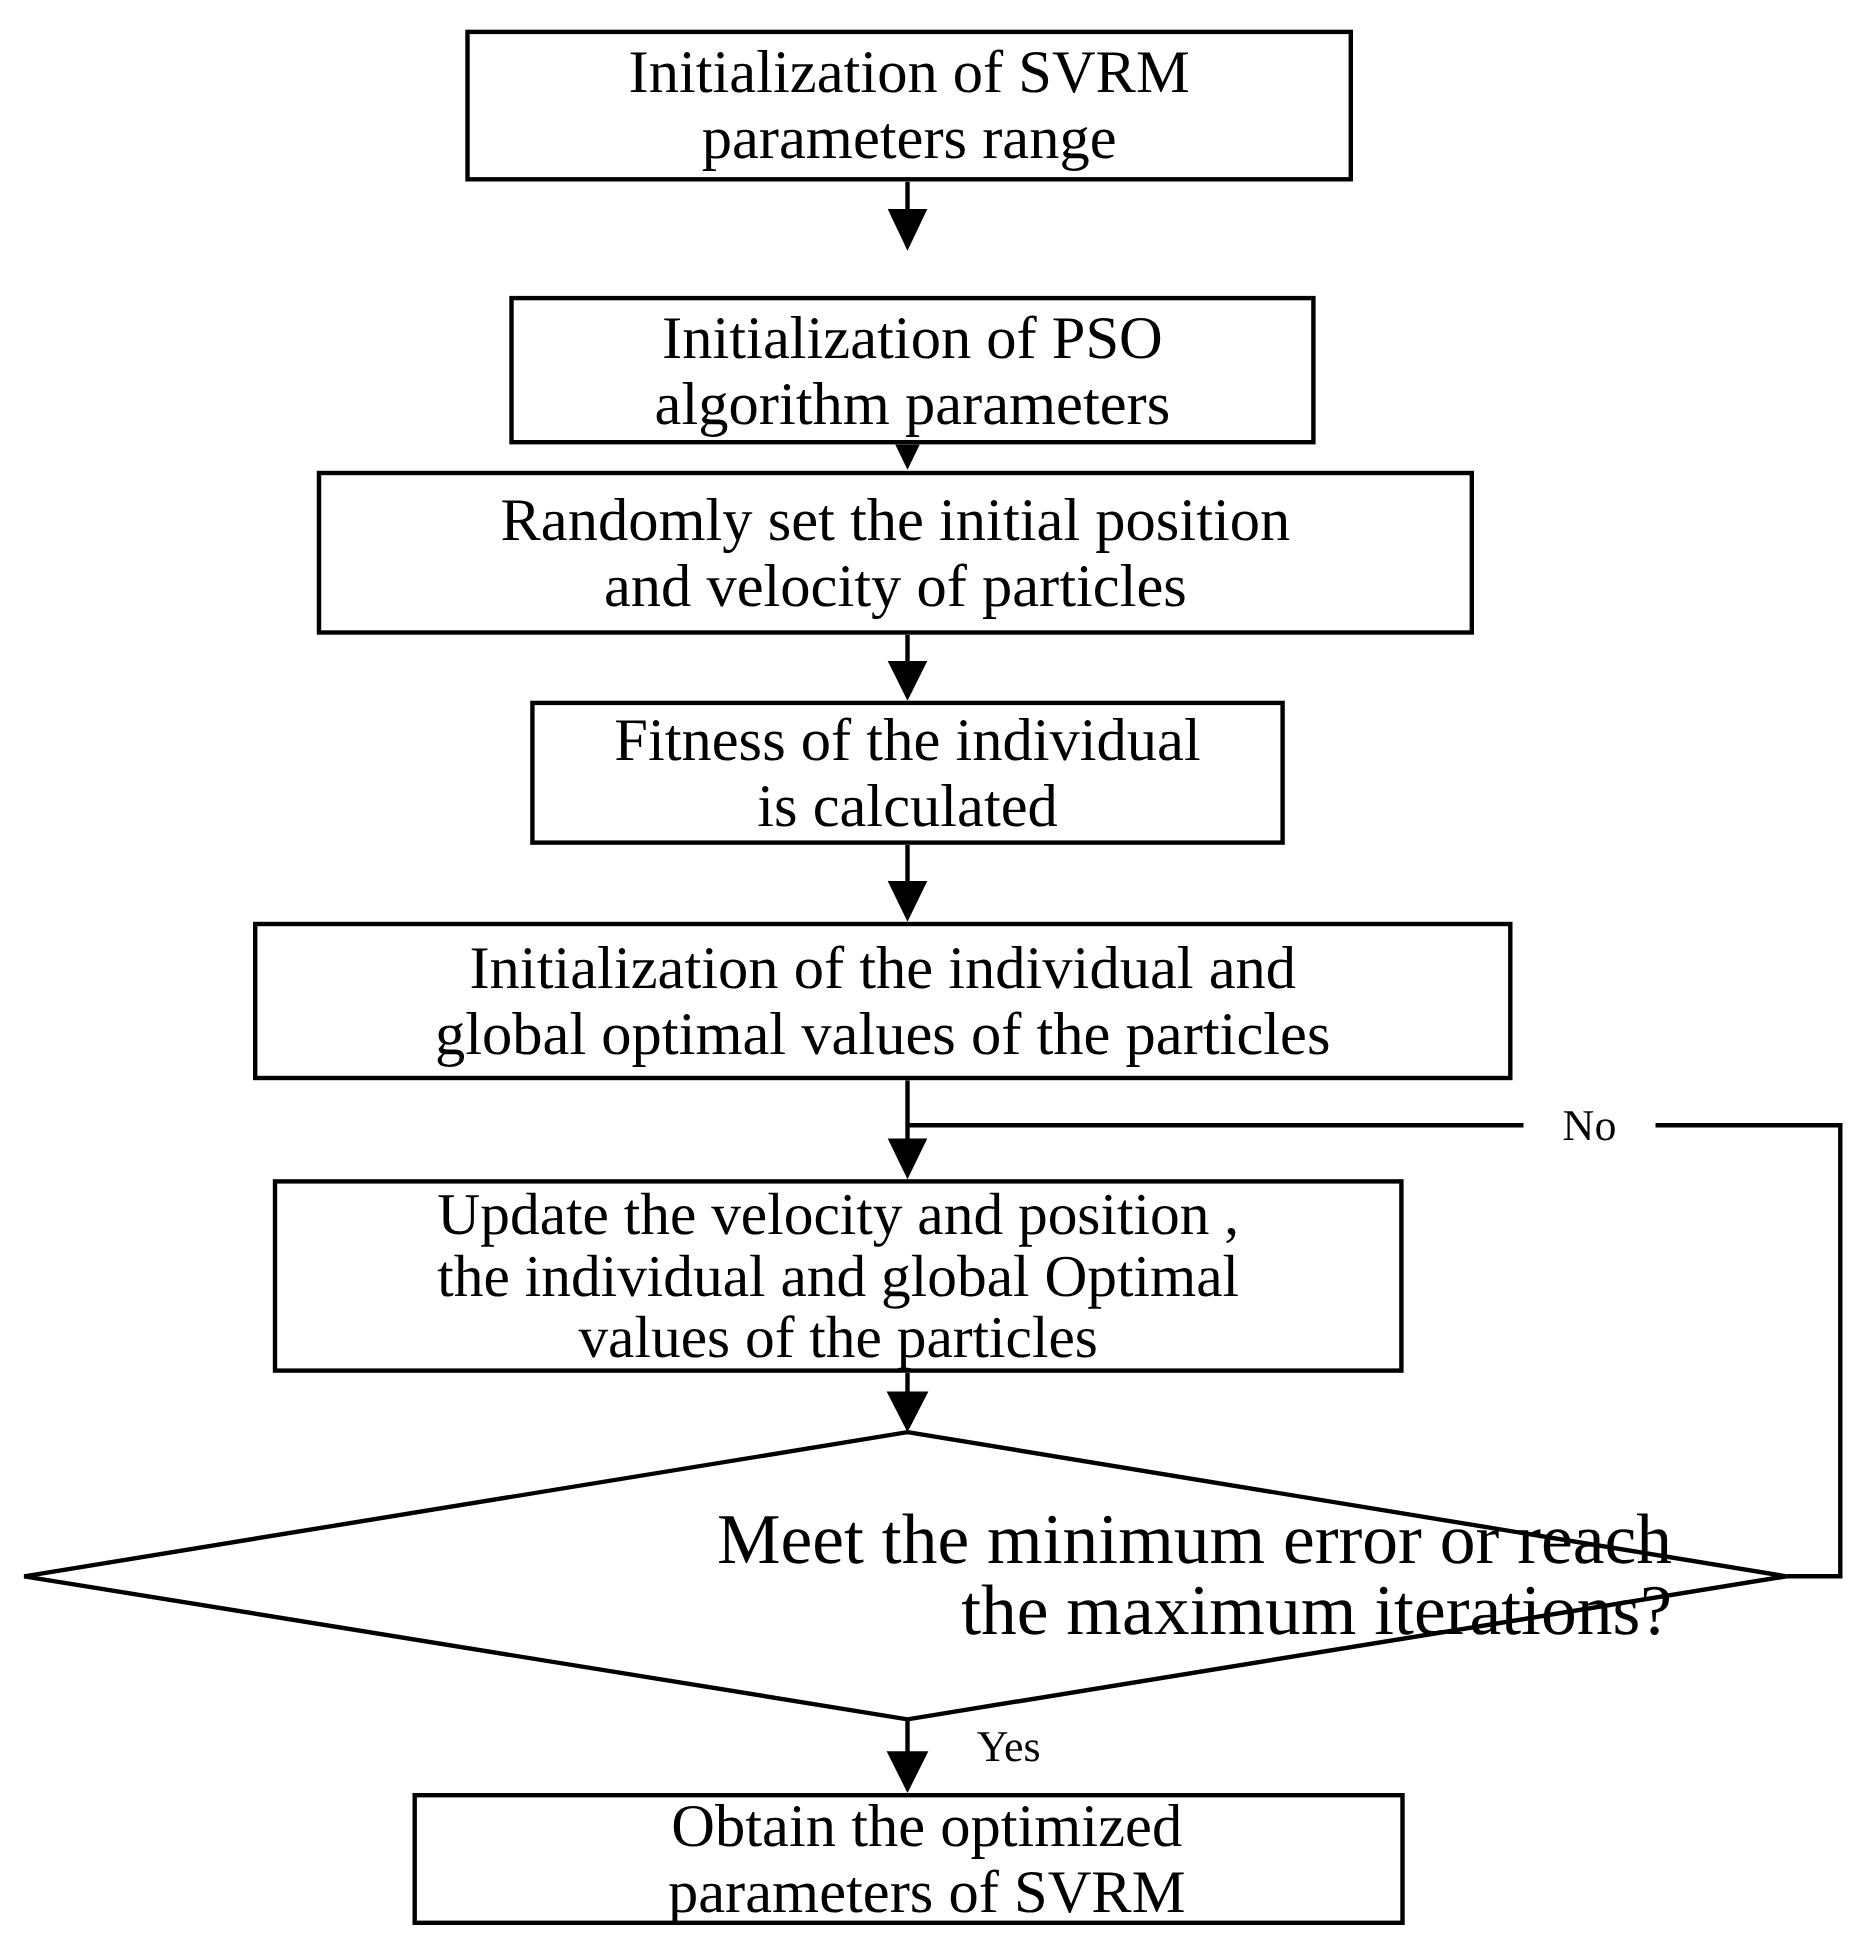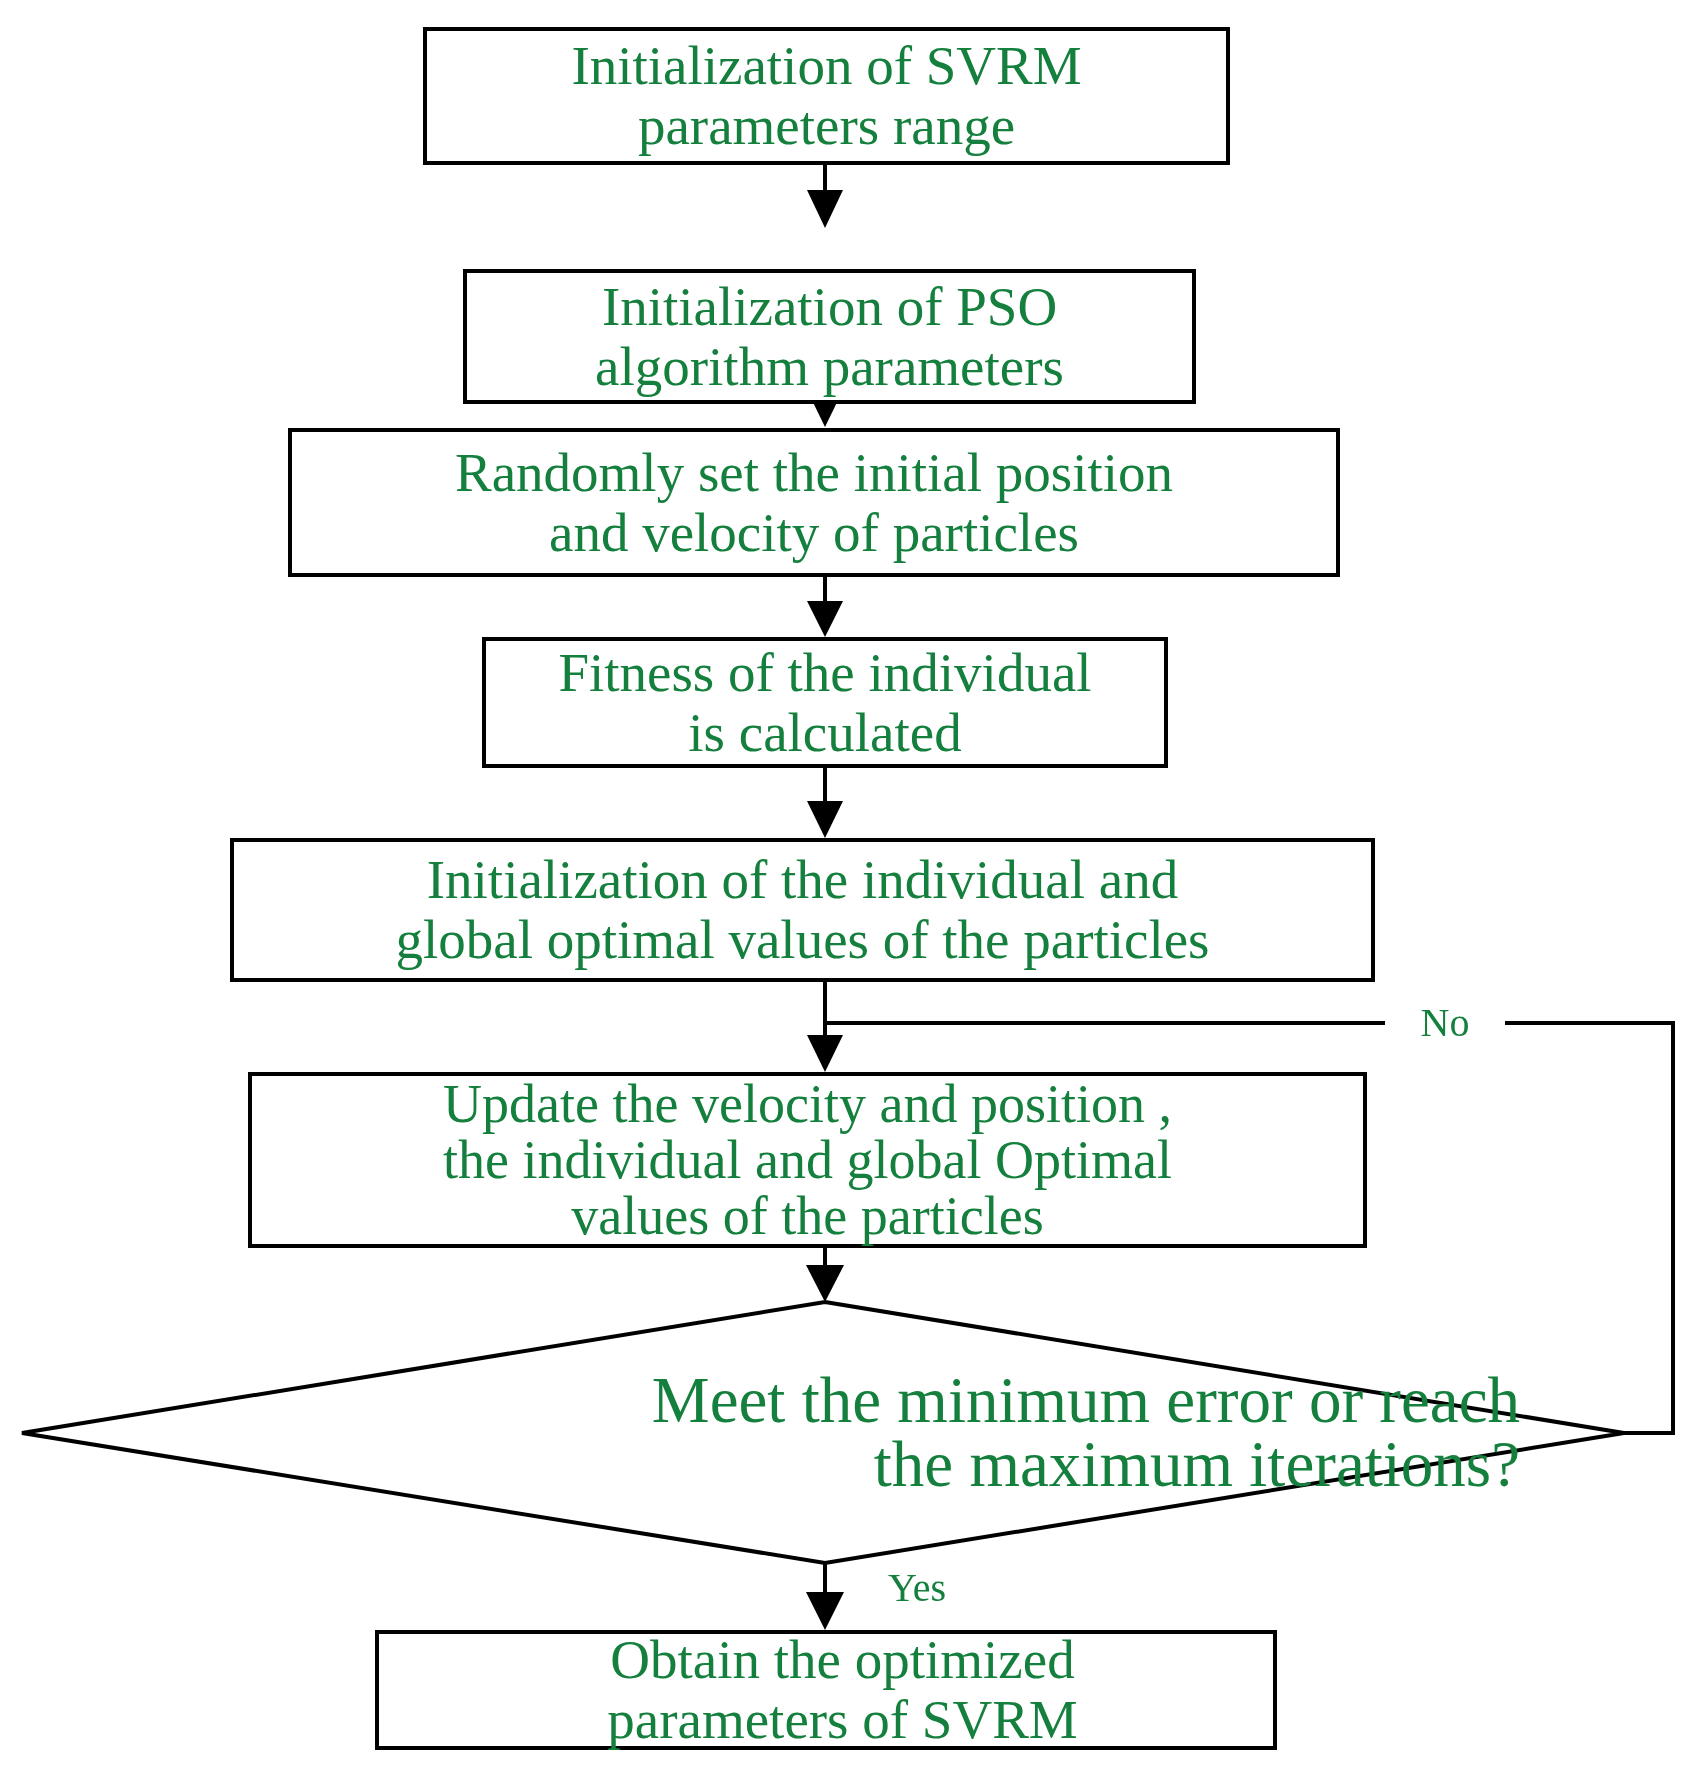--- a/index.html
+++ b/index.html
@@ -6,21 +6,21 @@
     margin: 0;
     padding: 0;
     background: #ffffff;
   }
   .stage {
     position: relative;
     width: 1696px;
     height: 1769px;
     background: #ffffff;
     font-family: "Liberation Serif", "DejaVu Serif", serif;
-    color: #15803d;
+    color: #000000;
     overflow: hidden;
   }
   .layer-svg {
     position: absolute;
     left: 0; top: 0;
     width: 1696px; height: 1769px;
     z-index: 1;
   }
   .box {
     position: absolute;
@@ -121,21 +121,21 @@
   <div class="box" style="left:482px; top:637px; width:686px;  height:131px;">
     <span>Fitness of the individual</span>
     <span>is calculated</span>
   </div>
 
   <div class="box" style="left:230px; top:838px; width:1145px; height:144px;">
     <span>Initialization of the individual and</span>
     <span>global optimal values of the particles</span>
   </div>
 
-  <div class="box tight" style="left:248px; top:1072px; width:1119px; height:176px;">
+  <div class="box tight" style="left:248px; top:1072px; width:1028px; height:176px;">
     <span>Update the velocity and position ,</span>
     <span>the individual and global Optimal</span>
     <span>values of the particles</span>
   </div>
 
   <div class="box" style="left:375px; top:1630px; width:902px; height:120px;padding-left:33px;">
     <span>Obtain the optimized</span>
     <span>parameters of SVRM</span>
   </div>
 

